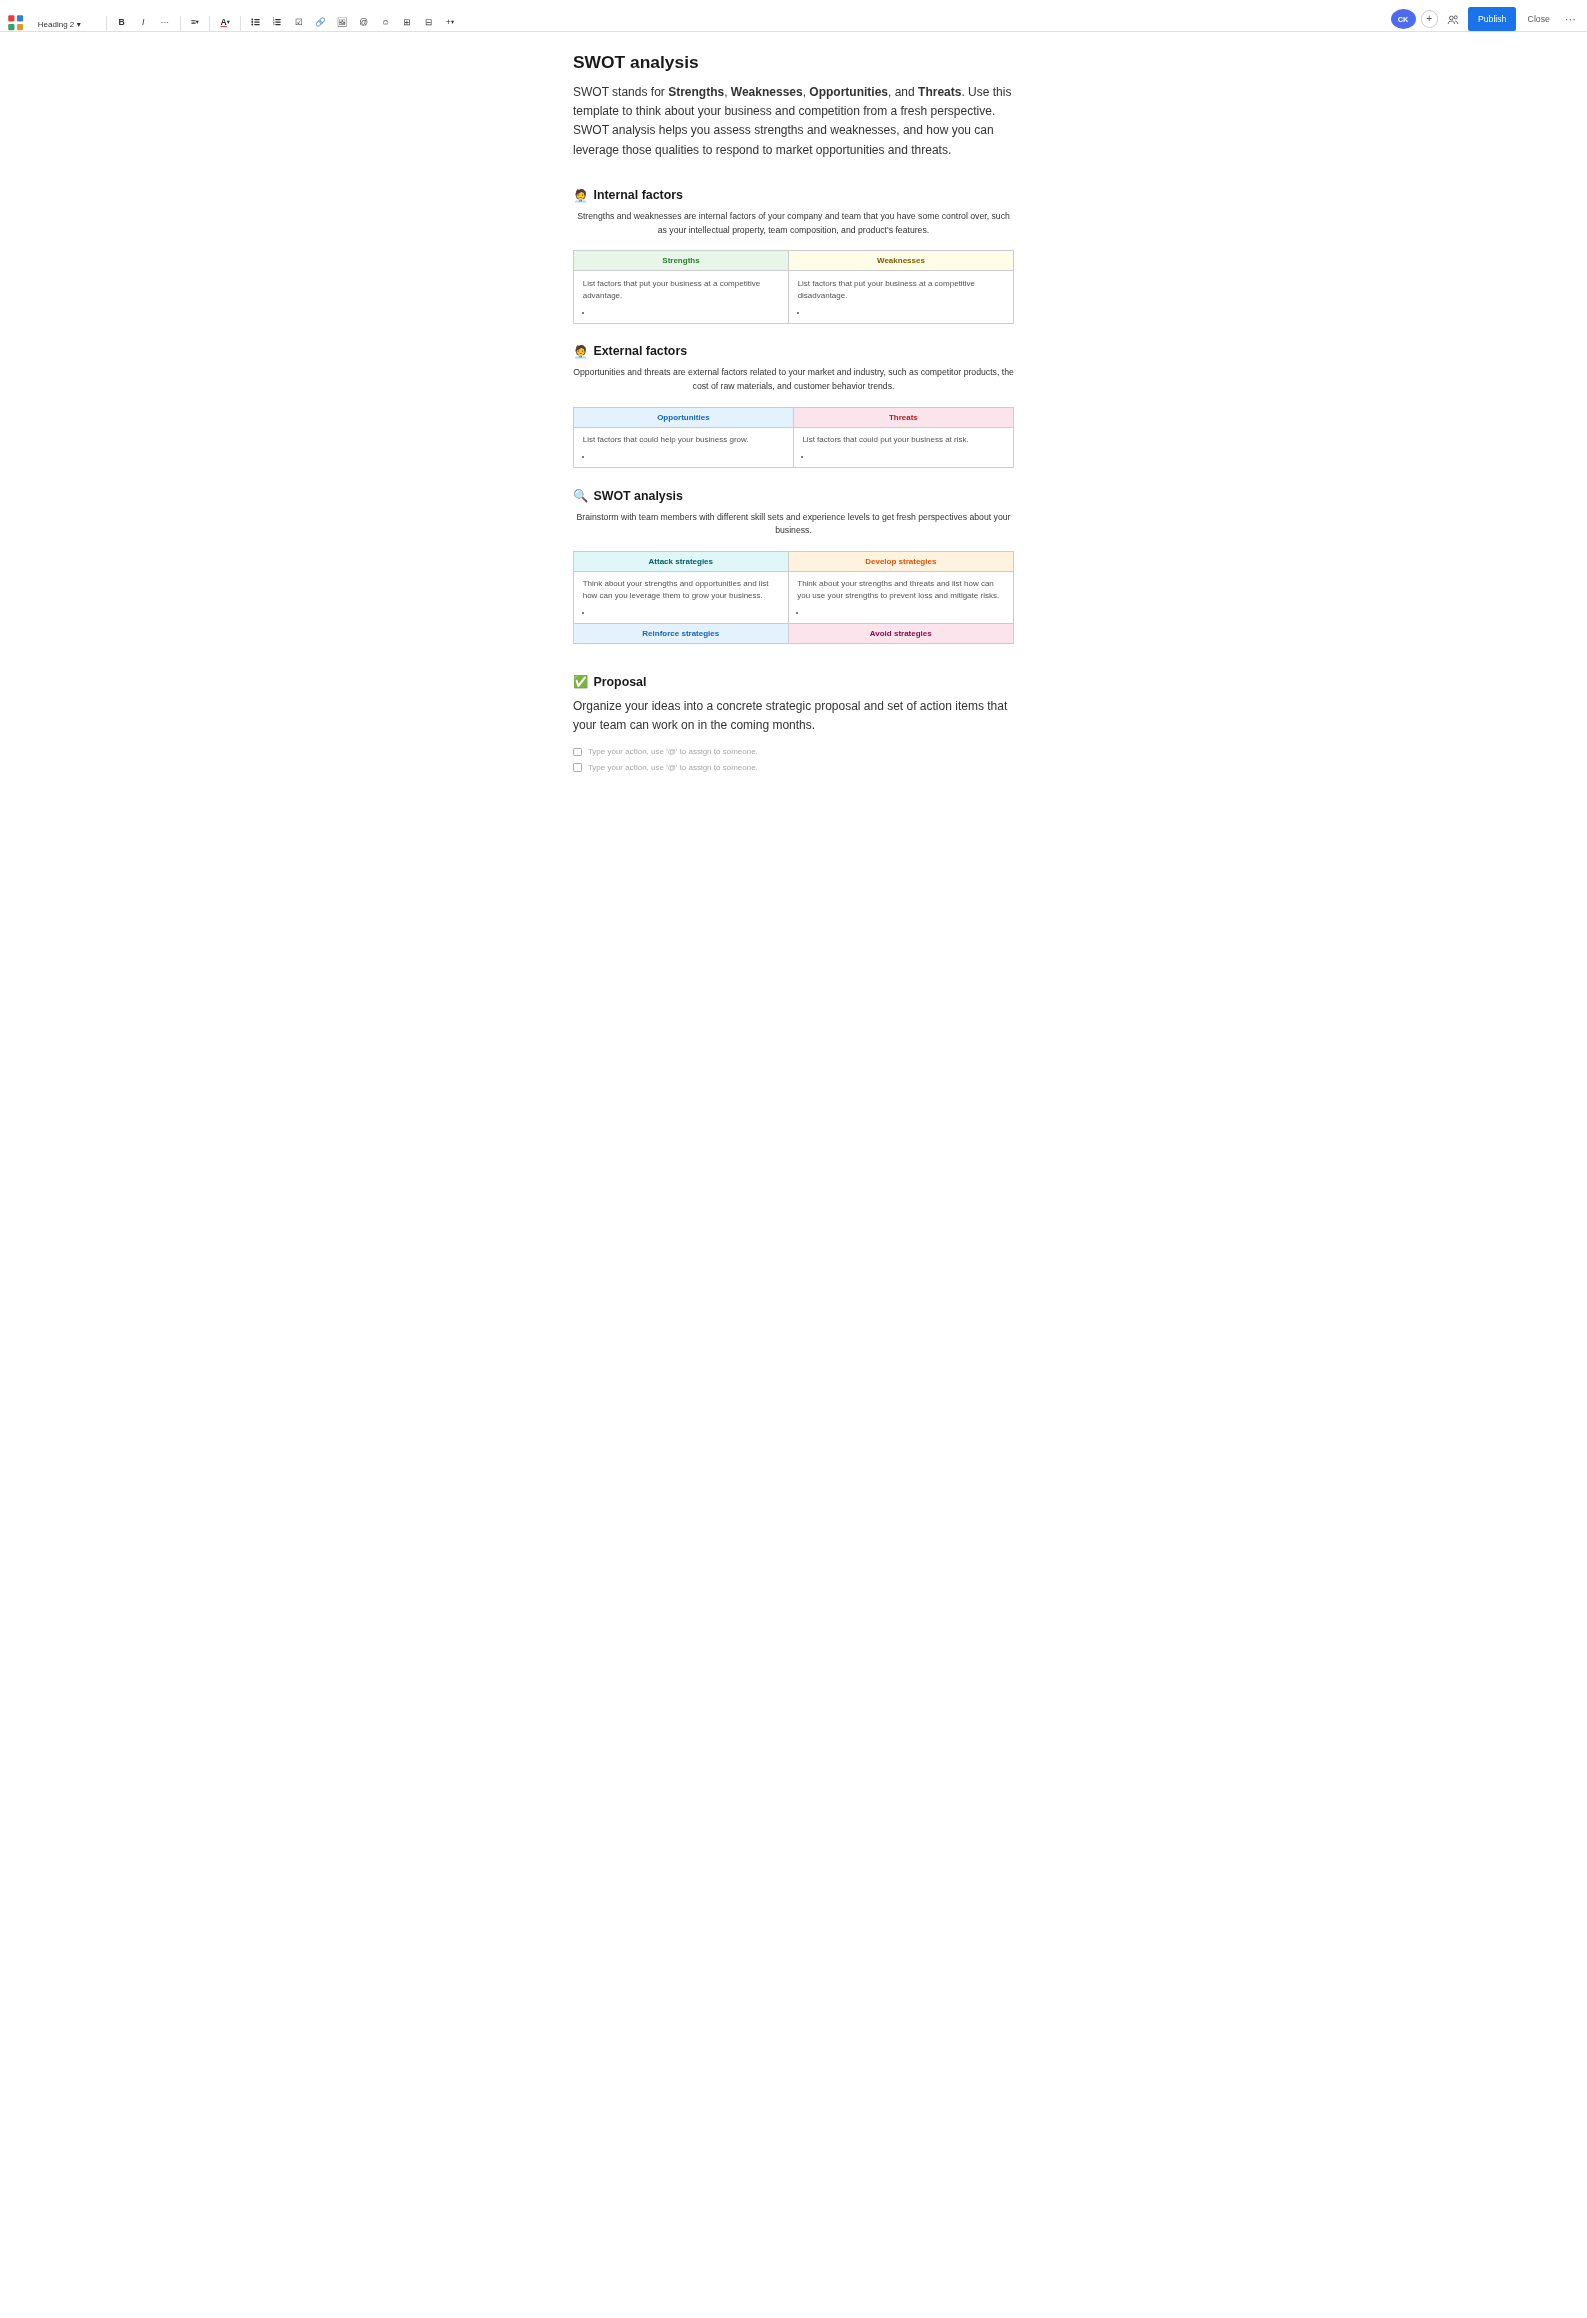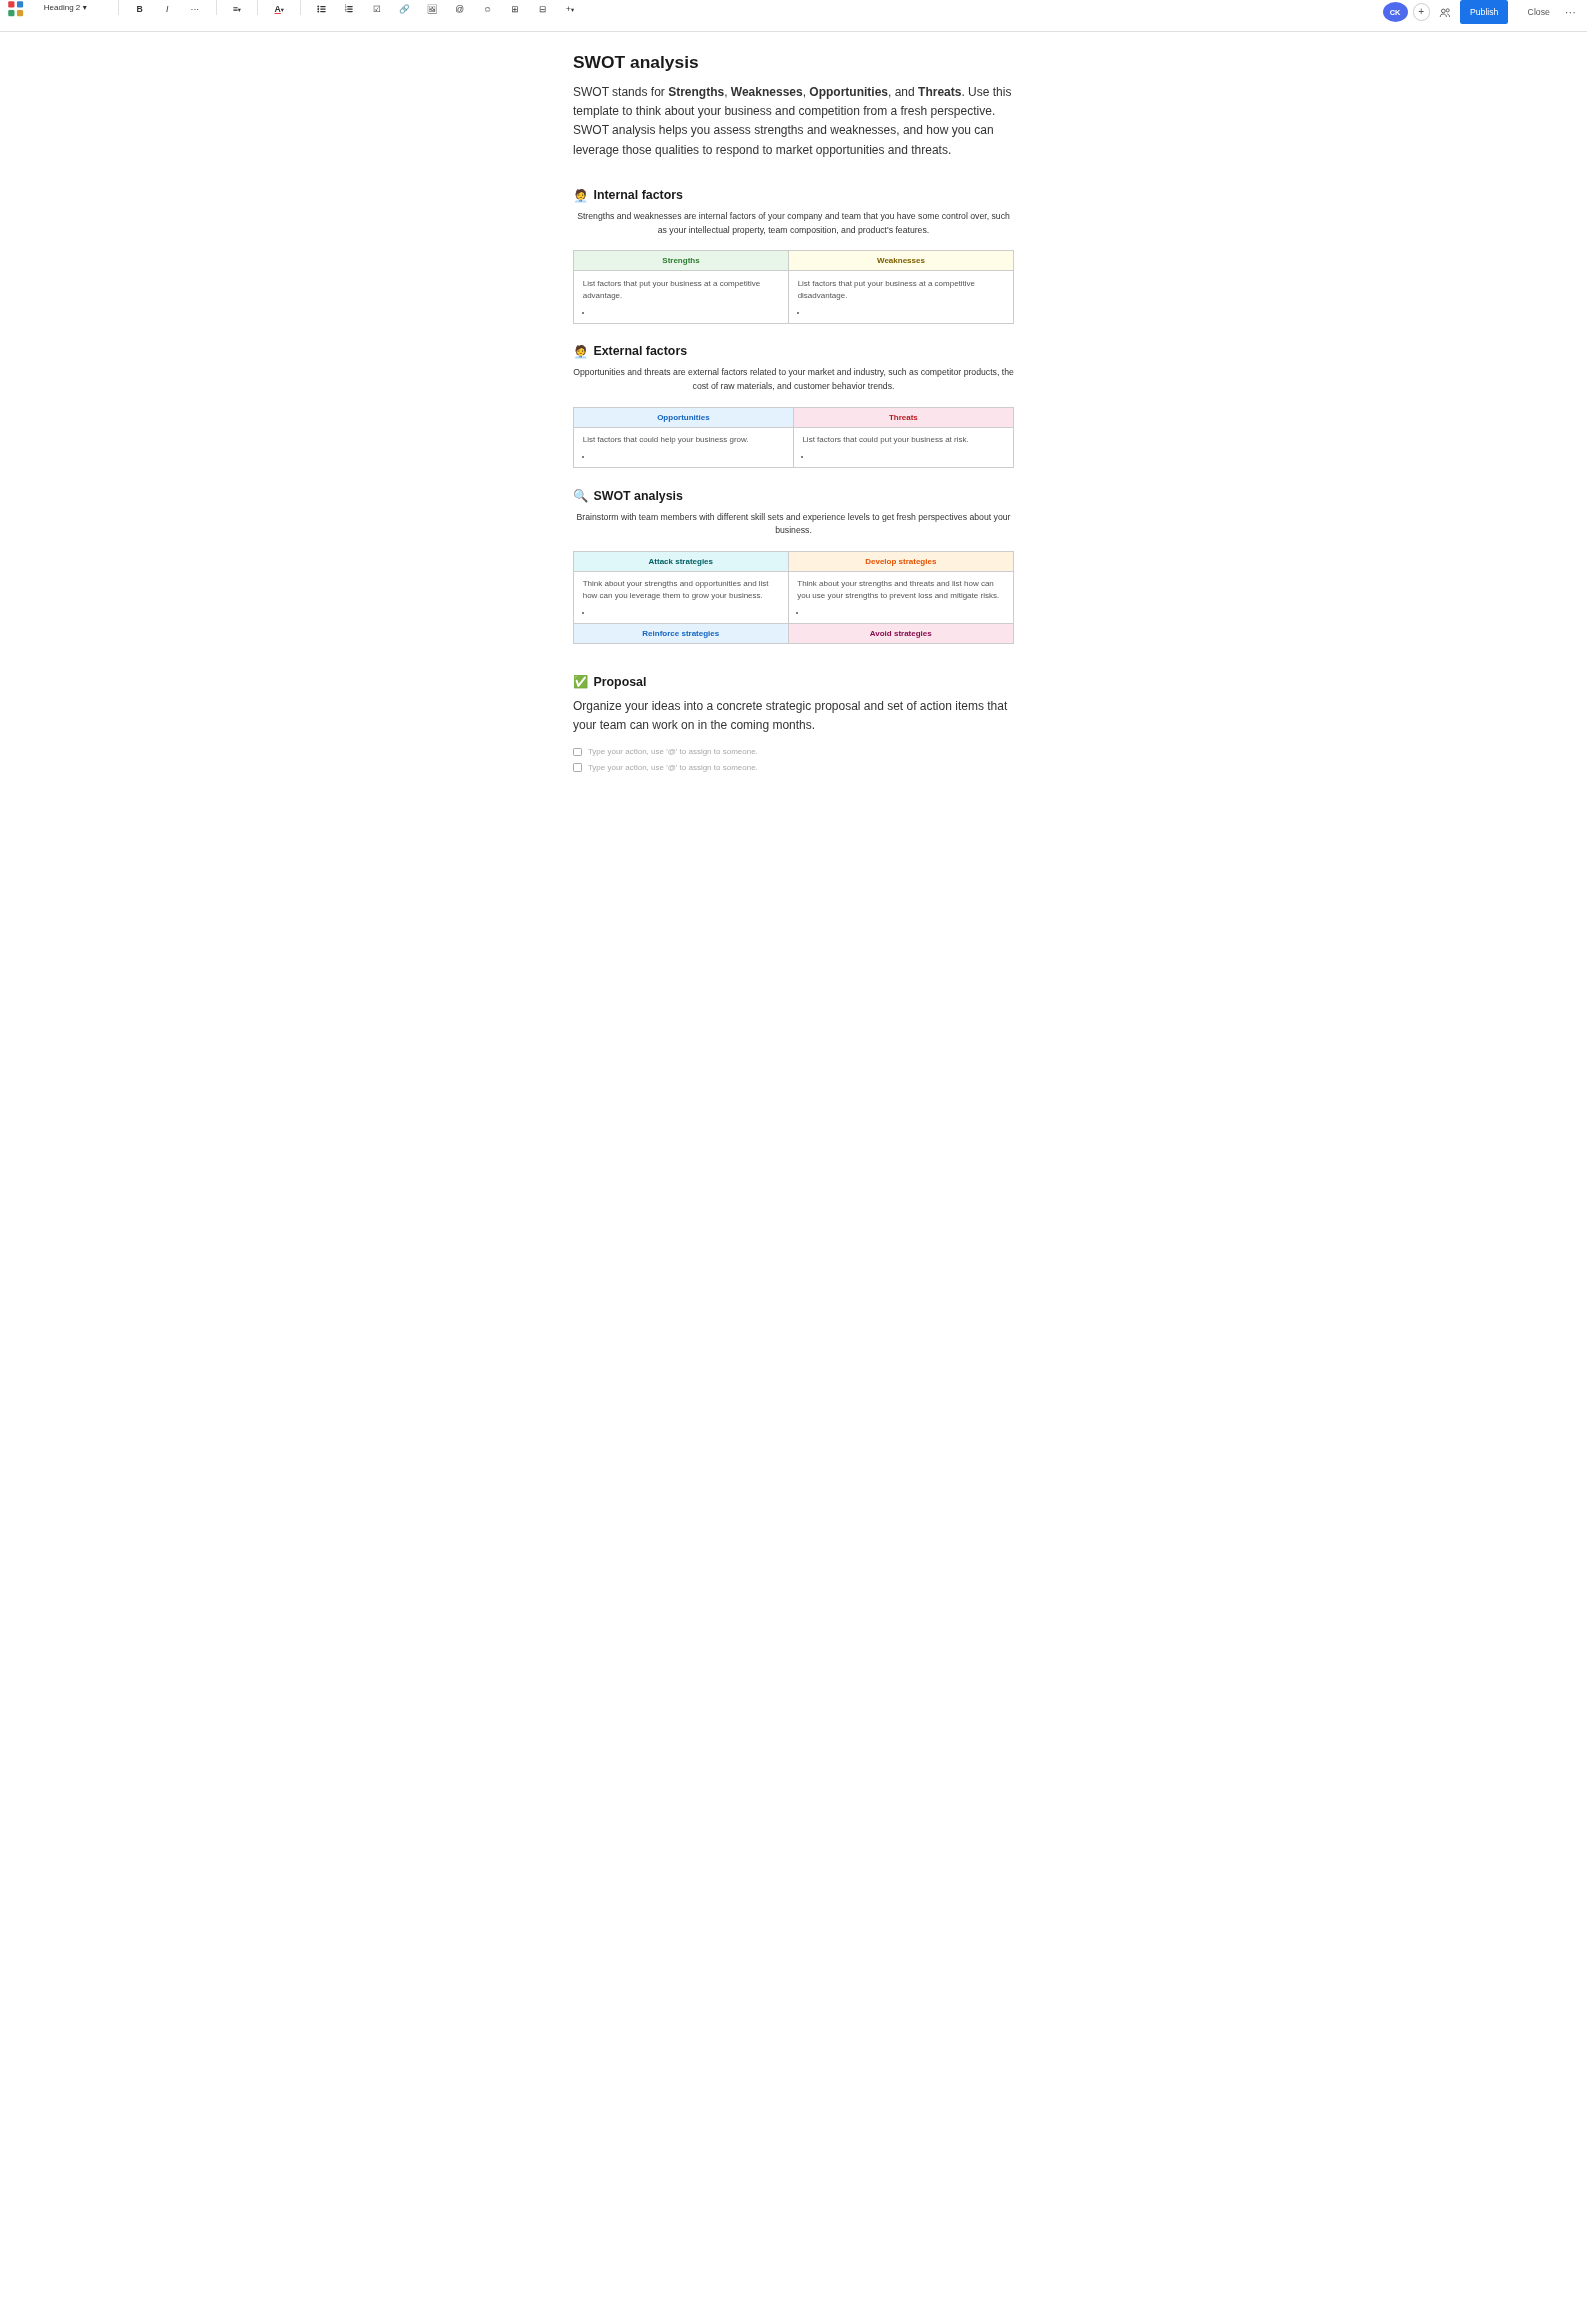--- a/index.html
+++ b/index.html
@@ -1,25 +1,25 @@
 <!DOCTYPE html>
 <html style="font-size:10px"><head>
   <meta charset="utf-8">
   <style>
     * { box-sizing: border-box; margin: 0; padding: 0; }
     body { font-family: -apple-system, BlinkMacSystemFont, 'Segoe UI', sans-serif; background: #fff; color: #333; font-size: 8.7px; }
 
     
     .toolbar {
       display: flex;
-      align-items: flex-start;
+      align-items: flex-end;
       padding: 0 7.4px;
       height: 32px;
       border-bottom: 0.6px solid #e0e0e0;
-      gap: 9px;
+      gap: 3px;
       position: sticky;
       top: 0;
       background: #fff;
       z-index: 100;
     }
     .toolbar-logo {
       width: 17.4px;
       height: 17.4px;
       margin-right: 5px;
       flex-shrink: 0;
@@ -116,21 +116,20 @@
       cursor: pointer;
     }
     .close-btn {
       padding: 3.7px 6.2px;
       background: transparent;
       border: none;
       font-size: 8.7px;
       color: #555;
       cursor: pointer;
       border-radius: 2.5px;
-      margin-left: 8px;
     }
     .more-btn {
       display: flex;
       align-items: center;
       justify-content: center;
       width: 18.6px;
       height: 18.6px;
       border: none;
       border-radius: 2.5px;
       background: transparent;

